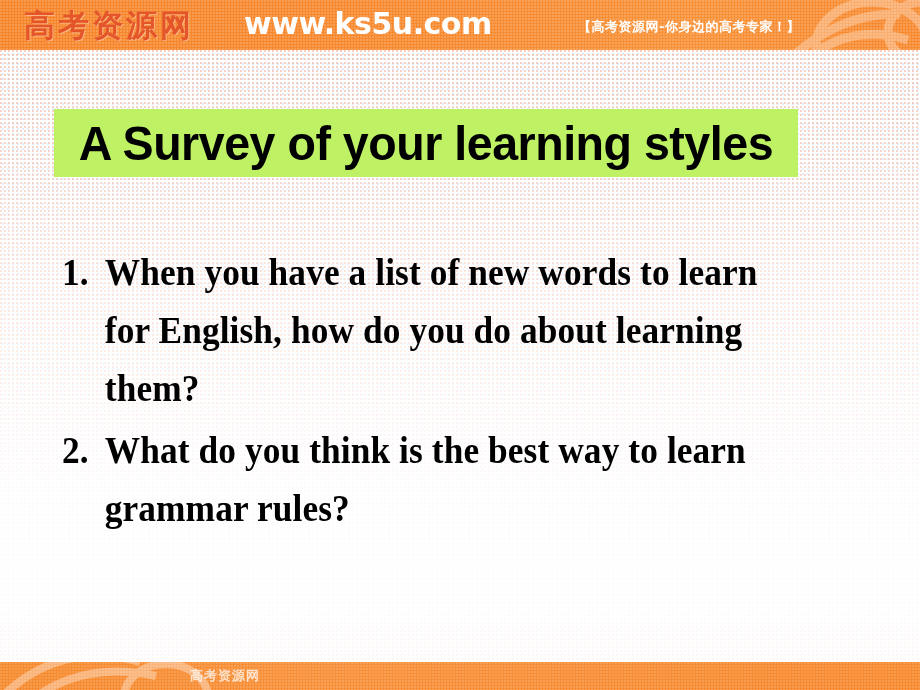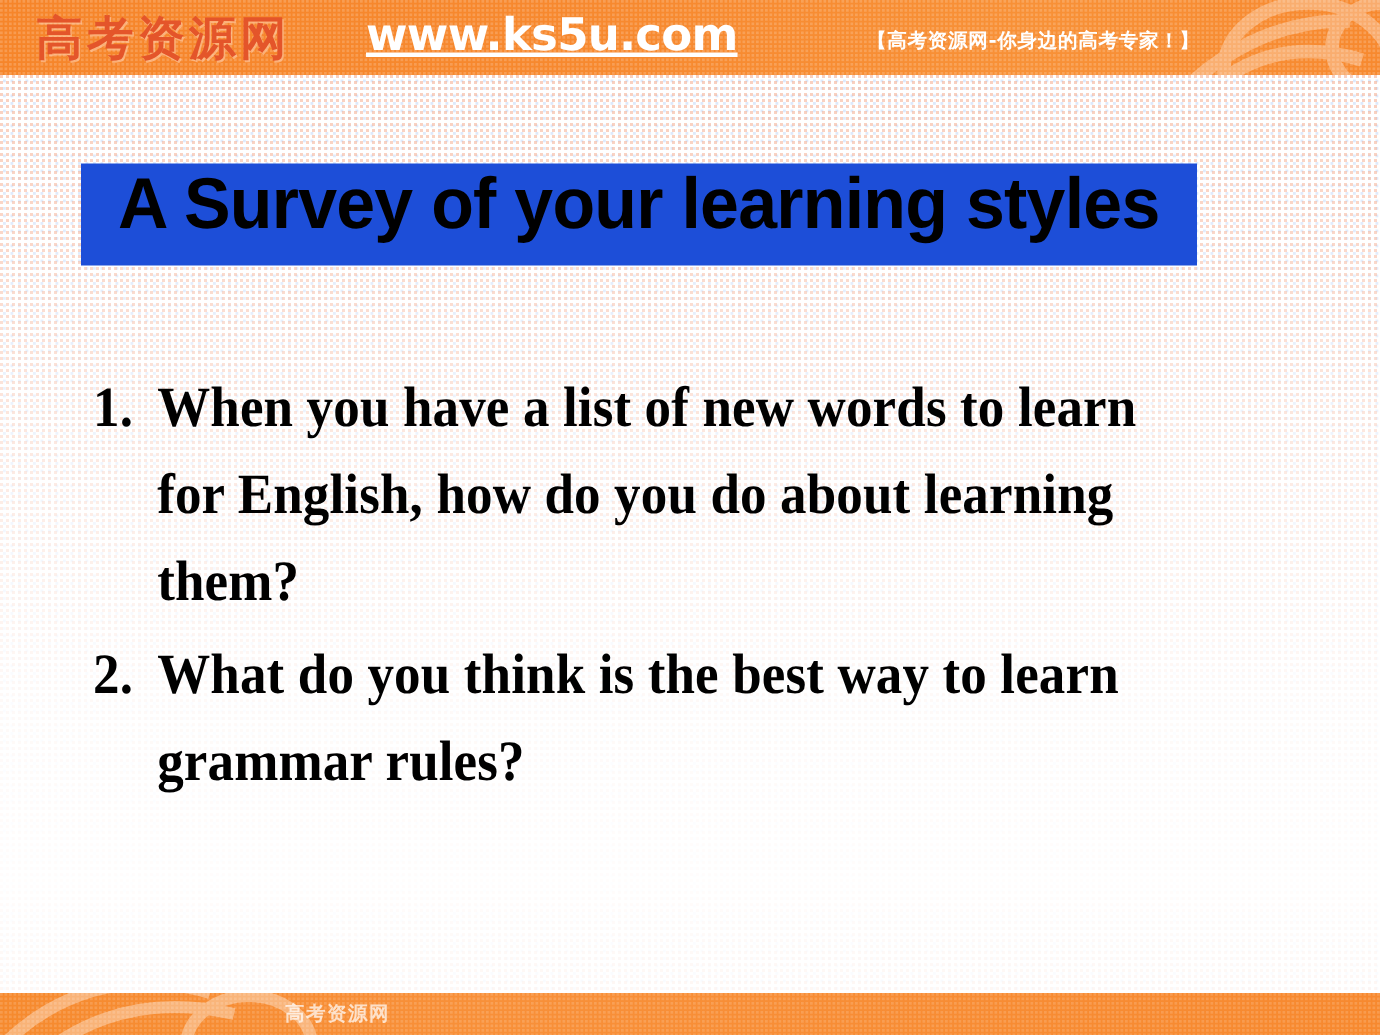--- a/index.html
+++ b/index.html
@@ -85,21 +85,20 @@
   .brand-url {
     position: absolute;
     left: 244px;
     top: 6px;
     font-family: "DejaVu Sans", sans-serif;
     font-size: 30px;
     font-weight: bold;
     letter-spacing: -0.5px;
     color: #ffffff;
     white-space: nowrap;
-    text-decoration: underline;
   }
 
   .brand-tagline {
     position: absolute;
     left: 578px;
     top: 18px;
     font-family: "DejaVu Sans", sans-serif;
     font-size: 13px;
     font-weight: bold;
     letter-spacing: 0.5px;
@@ -107,22 +106,23 @@
     white-space: nowrap;
   }
 
   
   .title-box {
     position: absolute;
     left: 54px;
     top: 109px;
     width: 744px;
     height: 68px;
-    background: #1d4ed8;
+    background: #bef264;
     display: flex;
+    align-items: center;
     justify-content: center;
   }
   .title-text {
     font-family: "Liberation Sans Narrow", "Liberation Sans", sans-serif;
     font-size: 48px;
     font-weight: bold;
     color: #000000;
     letter-spacing: -0.5px;
     white-space: nowrap;
     transform: scaleX(0.97);

